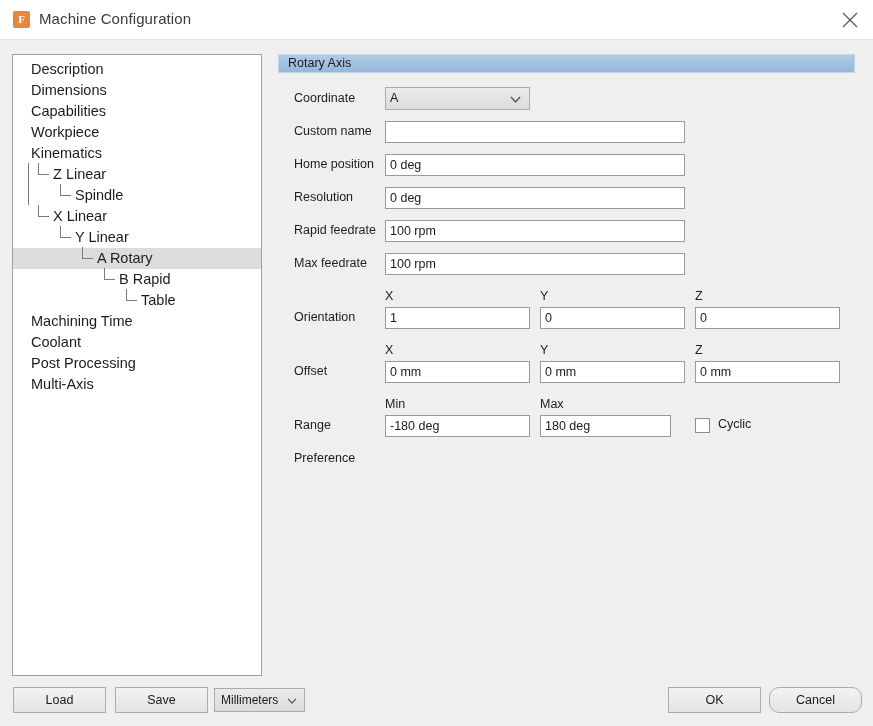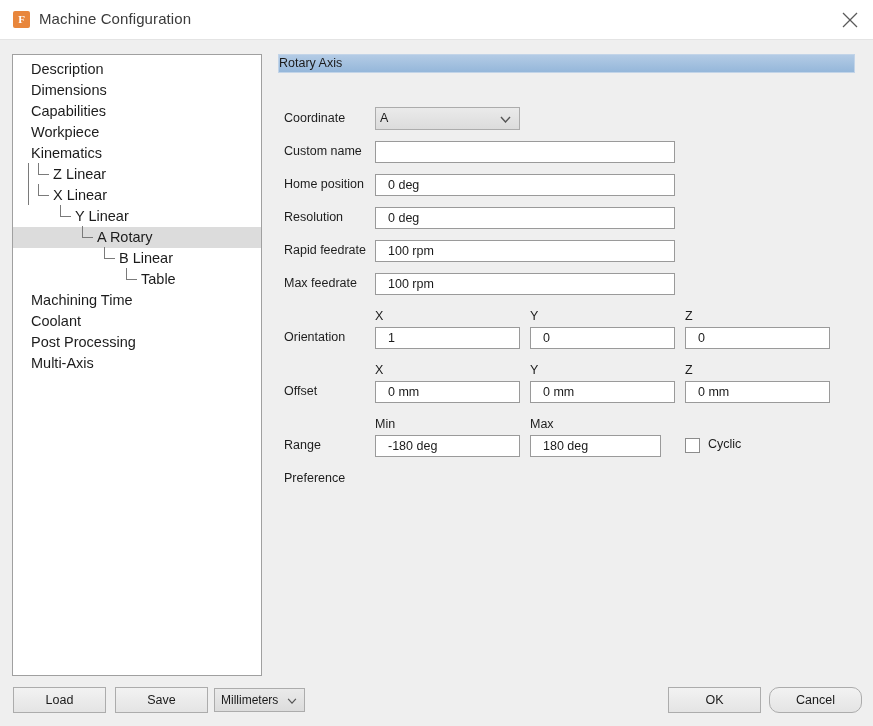--- a/index.html
+++ b/index.html
@@ -87,27 +87,27 @@
   .section-header {
     position: absolute;
     left: 278px; top: 54px;
     width: 577px; height: 19px;
     background: linear-gradient(to bottom, #b3cbe5 0%, #95b7da 100%);
     border: 1px solid #c2d4e8;
     box-sizing: border-box;
     font-size: 12.5px;
     color: #1b1b1b;
     line-height: 17px;
+    padding-left: 9px;
   }
 
   .form {
     position: absolute;
-    left: 270px; top: 88px;
+    left: 280px; top: 88px;
     width: 590px;
-    margin-top: 20px;
   }
   .row { position: relative; height: 33px; }
   .lbl {
     position: absolute;
     right: 0; top: 0;
     width: 140px;
     text-align: left;
     font-size: 12.5px;
     color: #1d1d1d;
     line-height: 20px;
@@ -121,21 +121,21 @@
 
   input.tb {
     position: absolute;
     height: 22px;
     box-sizing: border-box;
     border: 1px solid #9a9a9a;
     background: #ffffff;
     font-family: "Liberation Sans", sans-serif;
     font-size: 12.5px;
     color: #1a1a1a;
-    padding: 0 12px;
+    padding: 0 4px;
     outline: none;
   }
   .combo {
     position: absolute;
     height: 23px;
     box-sizing: border-box;
     border: 1px solid #acacac;
     background: linear-gradient(to bottom, #eaeaea 0%, #dcdcdc 100%);
     font-size: 12.5px;
     color: #1a1a1a;
@@ -205,24 +205,25 @@
 </div>
 
 <div class="tree-panel">
   <div id="tree-body" style="padding-top:4px;">
       <div class="tree-row"><span class="tree-label" style="margin-left: 18px;">Description</span></div>
       <div class="tree-row"><span class="tree-label" style="margin-left: 18px;">Dimensions</span></div>
       <div class="tree-row"><span class="tree-label" style="margin-left: 18px;">Capabilities</span></div>
       <div class="tree-row"><span class="tree-label" style="margin-left: 18px;">Workpiece</span></div>
       <div class="tree-row"><span class="tree-label" style="margin-left: 18px;">Kinematics</span></div>
       <div class="tree-row"><span class="elbow" style="left: 25px; height: 11px;"></span><span class="tree-label" style="margin-left: 40px;">Z Linear</span></div>
+      <div class="tree-row"><span class="elbow" style="left: 47px; height: 11px;"></span><span class="tree-label" style="margin-left: 62px;">Spindle</span></div>
       <div class="tree-row"><span class="elbow" style="left: 25px; height: 11px;"></span><span class="tree-label" style="margin-left: 40px;">X Linear</span></div>
       <div class="tree-row"><span class="elbow" style="left: 47px; height: 11px;"></span><span class="tree-label" style="margin-left: 62px;">Y Linear</span></div>
       <div class="tree-row selected"><span class="elbow" style="left: 69px; height: 11px;"></span><span class="tree-label" style="margin-left: 84px;">A Rotary</span></div>
-      <div class="tree-row"><span class="elbow" style="left: 91px; height: 11px;"></span><span class="tree-label" style="margin-left: 106px;">B Linear</span></div>
+      <div class="tree-row"><span class="elbow" style="left: 91px; height: 11px;"></span><span class="tree-label" style="margin-left: 106px;">B Rapid</span></div>
       <div class="tree-row"><span class="elbow" style="left: 113px; height: 11px;"></span><span class="tree-label" style="margin-left: 128px;">Table</span></div>
       <div class="tree-row"><span class="tree-label" style="margin-left: 18px;">Machining Time</span></div>
       <div class="tree-row"><span class="tree-label" style="margin-left: 18px;">Coolant</span></div>
       <div class="tree-row"><span class="tree-label" style="margin-left: 18px;">Post Processing</span></div>
       <div class="tree-row"><span class="tree-label" style="margin-left: 18px;">Multi-Axis</span></div>
     </div>
 <div style="position: absolute; left: 15px; top: 108px; width: 1px; height: 42px; background: rgb(122, 122, 122);"></div>
   </div>
 
 <div class="section-header">Rotary Axis</div>

